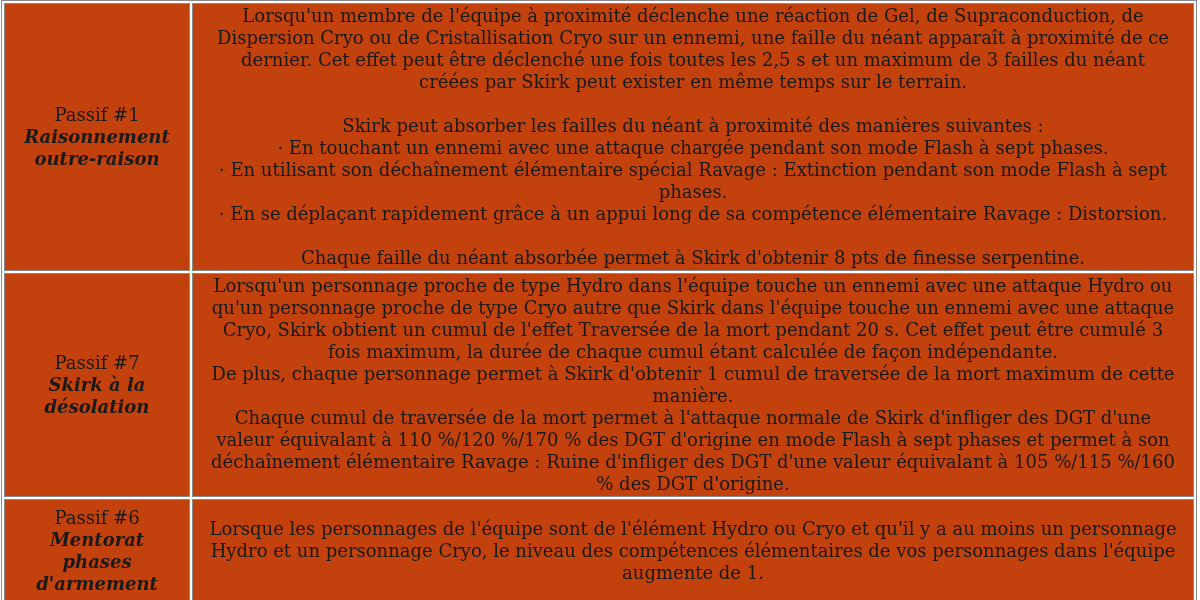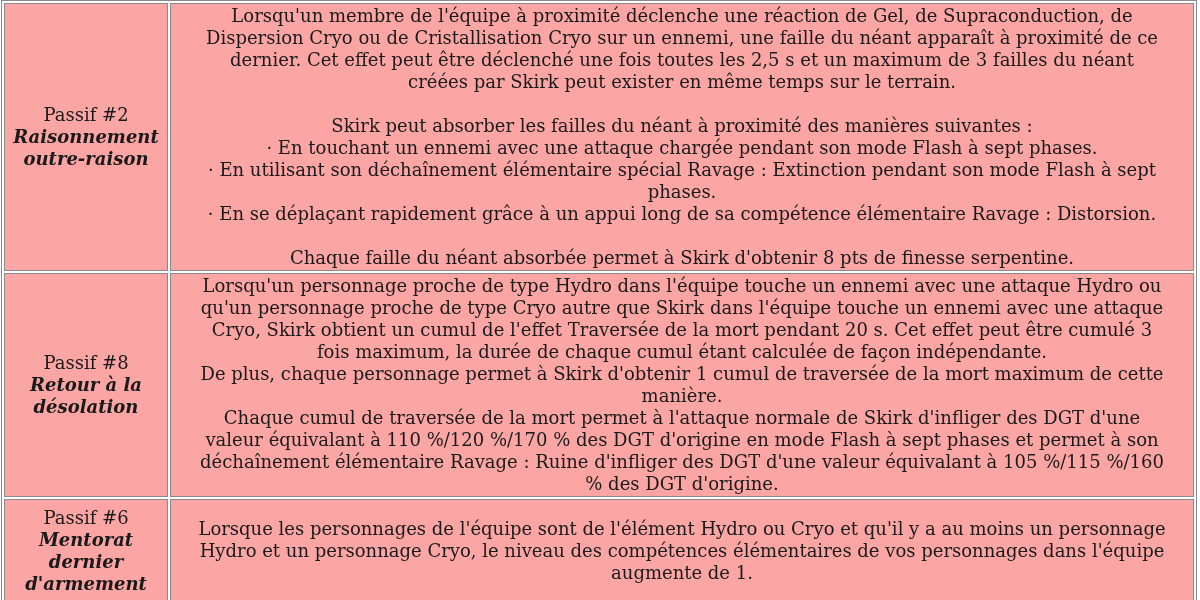--- a/index.html
+++ b/index.html
@@ -20,24 +20,24 @@
     border-collapse: separate;
     border-spacing: 2px;
     border: 1px solid #8a8a8a;
     margin: 0 0 0 1px;
     width: 1196px;
     table-layout: fixed;
     background: #ffffff;
   }
   td {
     border: 1px solid #8a8a8a;
-    background: #fca5a5;
+    background: #c2410c;
     text-align: center;
     vertical-align: middle;
-    padding: 1px 2px;
+    padding: 1px 13px;
   }
   td.label-cell {
     width: 158px;
   }
   td.desc-cell-3 {
     height: 100px;
   }
   .passive-number {
     font-weight: normal;
   }
@@ -50,63 +50,63 @@
     white-space: pre-line;
   }
 </style>
 </head>
 <body>
 
 <table class="passives">
   <tbody>
     <tr>
       <td class="label-cell">
-        <div class="passive-number">Passif #2</div>
+        <div class="passive-number">Passif #1</div>
         <div class="passive-name">Raisonnement
 outre-raison</div>
       </td>
       <td>
         <div class="passive-desc">Lorsqu'un membre de l'équipe à proximité déclenche une réaction de Gel, de Supraconduction, de
 Dispersion Cryo ou de Cristallisation Cryo sur un ennemi, une faille du néant apparaît à proximité de ce
 dernier. Cet effet peut être déclenché une fois toutes les 2,5 s et un maximum de 3 failles du néant
 créées par Skirk peut exister en même temps sur le terrain.
 
 Skirk peut absorber les failles du néant à proximité des manières suivantes :
 · En touchant un ennemi avec une attaque chargée pendant son mode Flash à sept phases.
 · En utilisant son déchaînement élémentaire spécial Ravage : Extinction pendant son mode Flash à sept
 phases.
 · En se déplaçant rapidement grâce à un appui long de sa compétence élémentaire Ravage : Distorsion.
 
 Chaque faille du néant absorbée permet à Skirk d'obtenir 8 pts de finesse serpentine.</div>
       </td>
     </tr>
     <tr>
       <td class="label-cell">
-        <div class="passive-number">Passif #8</div>
-        <div class="passive-name">Retour à la
+        <div class="passive-number">Passif #7</div>
+        <div class="passive-name">Skirk à la
 désolation</div>
       </td>
       <td>
         <div class="passive-desc">Lorsqu'un personnage proche de type Hydro dans l'équipe touche un ennemi avec une attaque Hydro ou
 qu'un personnage proche de type Cryo autre que Skirk dans l'équipe touche un ennemi avec une attaque
 Cryo, Skirk obtient un cumul de l'effet Traversée de la mort pendant 20 s. Cet effet peut être cumulé 3
 fois maximum, la durée de chaque cumul étant calculée de façon indépendante.
 De plus, chaque personnage permet à Skirk d'obtenir 1 cumul de traversée de la mort maximum de cette
 manière.
 Chaque cumul de traversée de la mort permet à l'attaque normale de Skirk d'infliger des DGT d'une
 valeur équivalant à 110 %/120 %/170 % des DGT d'origine en mode Flash à sept phases et permet à son
 déchaînement élémentaire Ravage : Ruine d'infliger des DGT d'une valeur équivalant à 105 %/115 %/160
 % des DGT d'origine.</div>
       </td>
     </tr>
     <tr>
       <td class="label-cell">
         <div class="passive-number">Passif #6</div>
         <div class="passive-name">Mentorat
-dernier
+phases
 d'armement</div>
       </td>
       <td class="desc-cell-3">
         <div class="passive-desc">Lorsque les personnages de l'équipe sont de l'élément Hydro ou Cryo et qu'il y a au moins un personnage
 Hydro et un personnage Cryo, le niveau des compétences élémentaires de vos personnages dans l'équipe
 augmente de 1.</div>
       </td>
     </tr>
   </tbody>
 </table>

